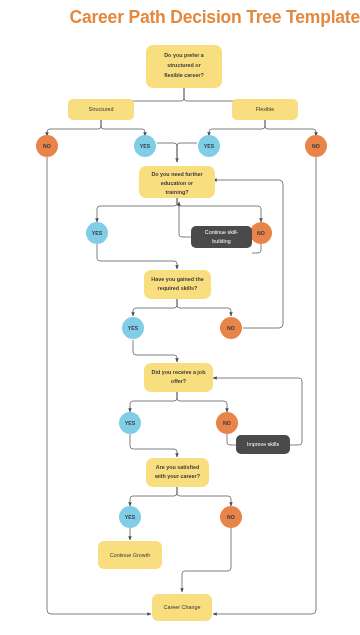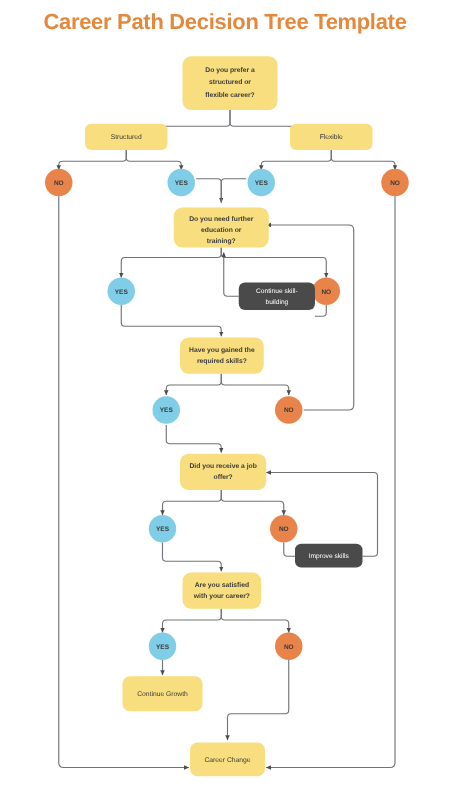--- a/index.html
+++ b/index.html
@@ -12,21 +12,21 @@
     height: 635px;
     overflow: hidden;
     font-family: "Liberation Sans", sans-serif;
     position: relative;
   }
   #page-title {
     position: absolute;
     top: 6px;
     left: 0;
     width: 360px;
-    text-align: center;
+    text-align: right;
     font-size: 17.5px;
     font-weight: bold;
     color: #E3883C;
     letter-spacing: -0.2px;
     line-height: 22px;
   }
   #flow-canvas {
     position: absolute;
     top: 0;
     left: 0;

